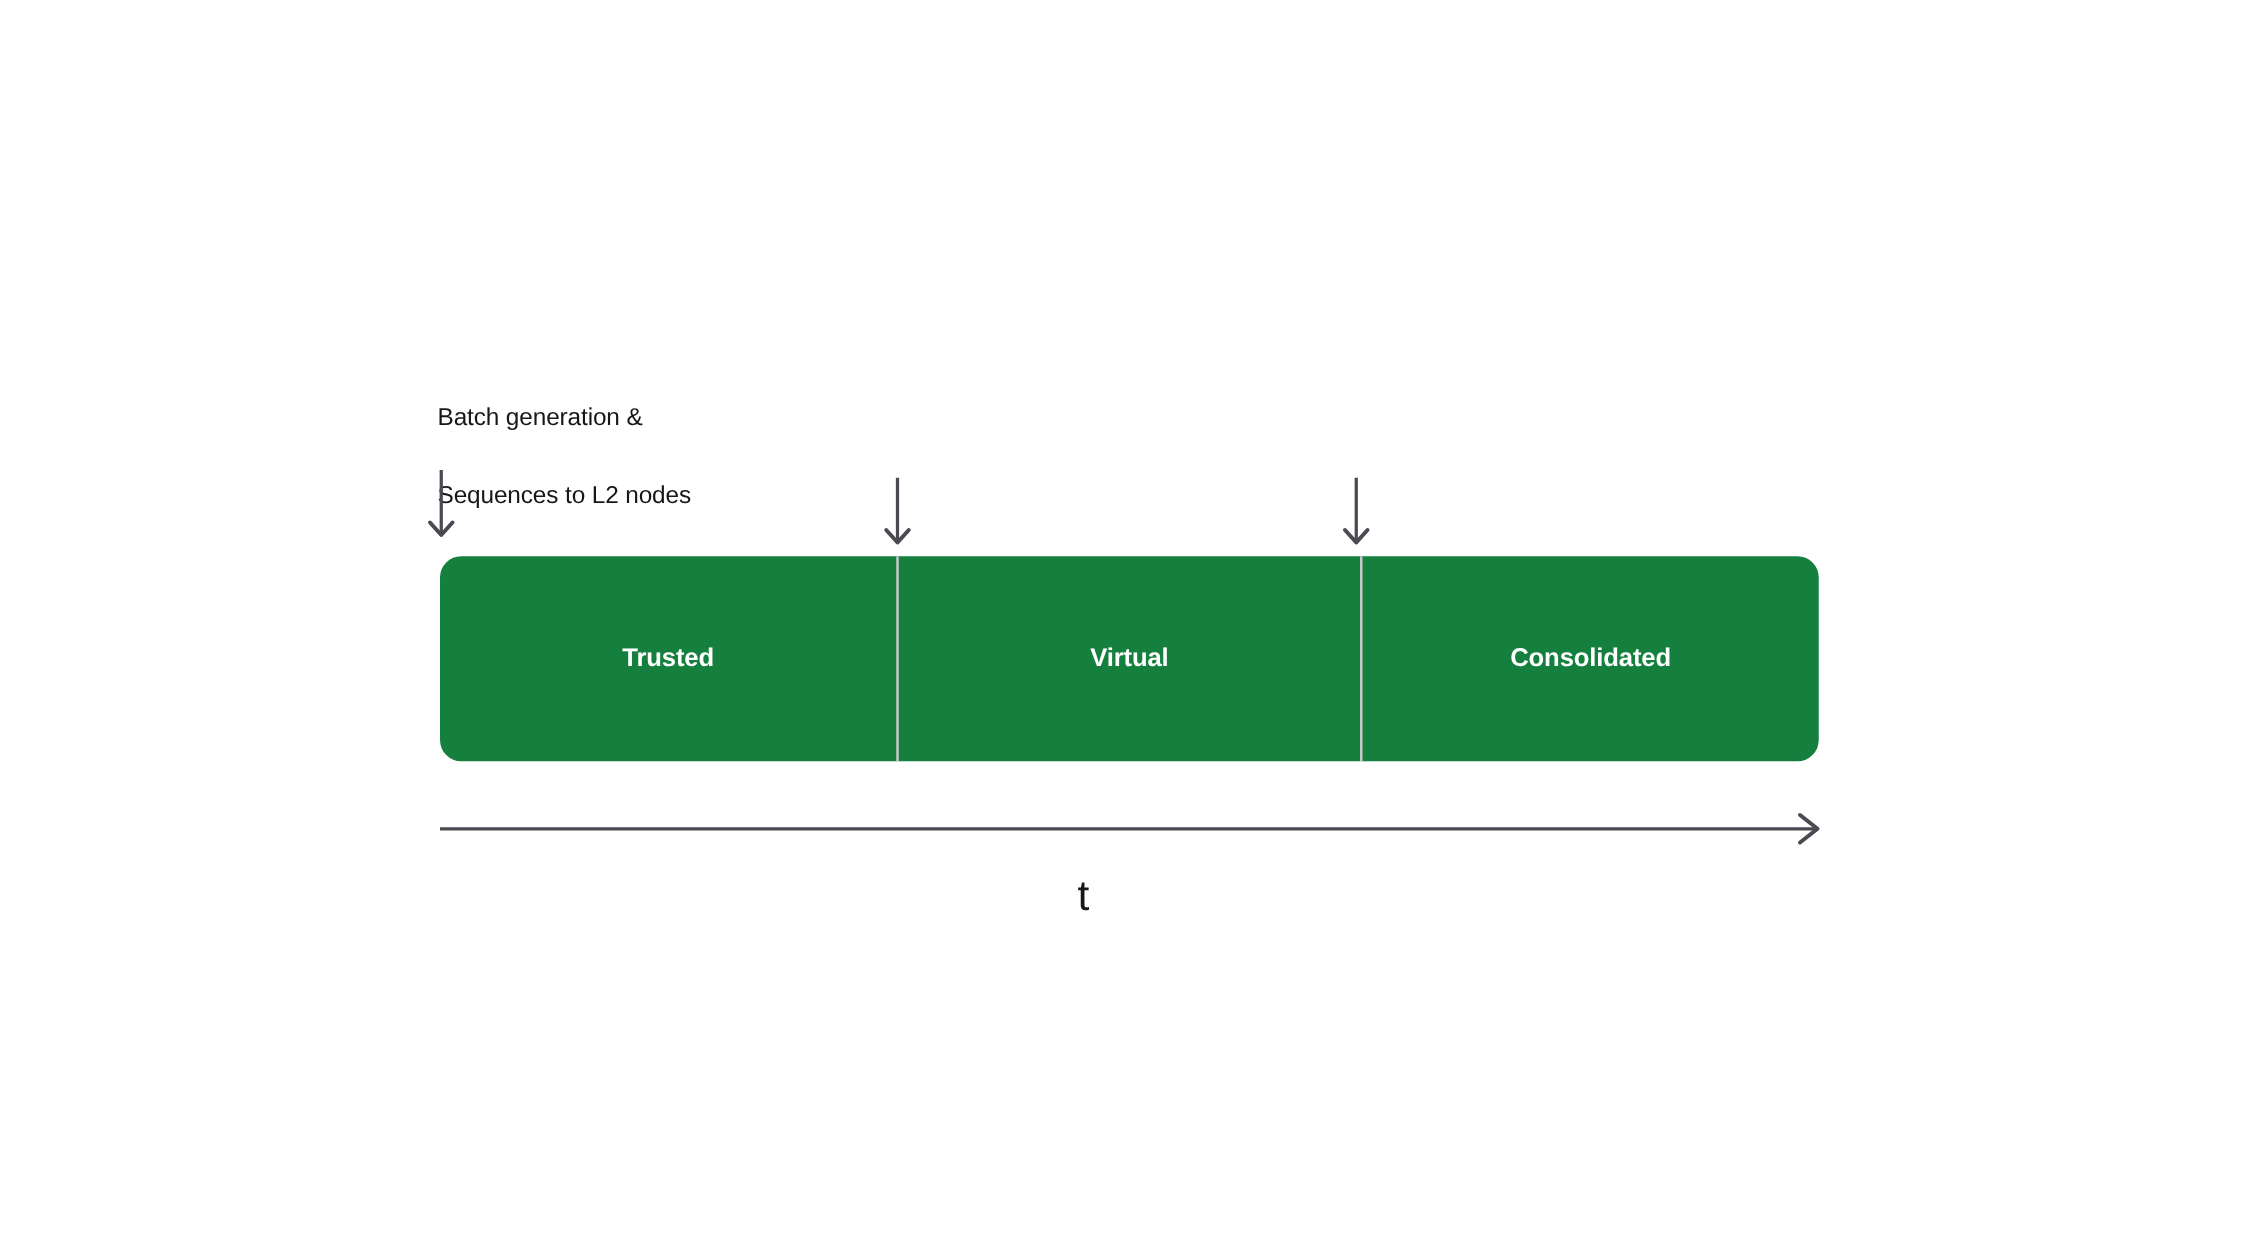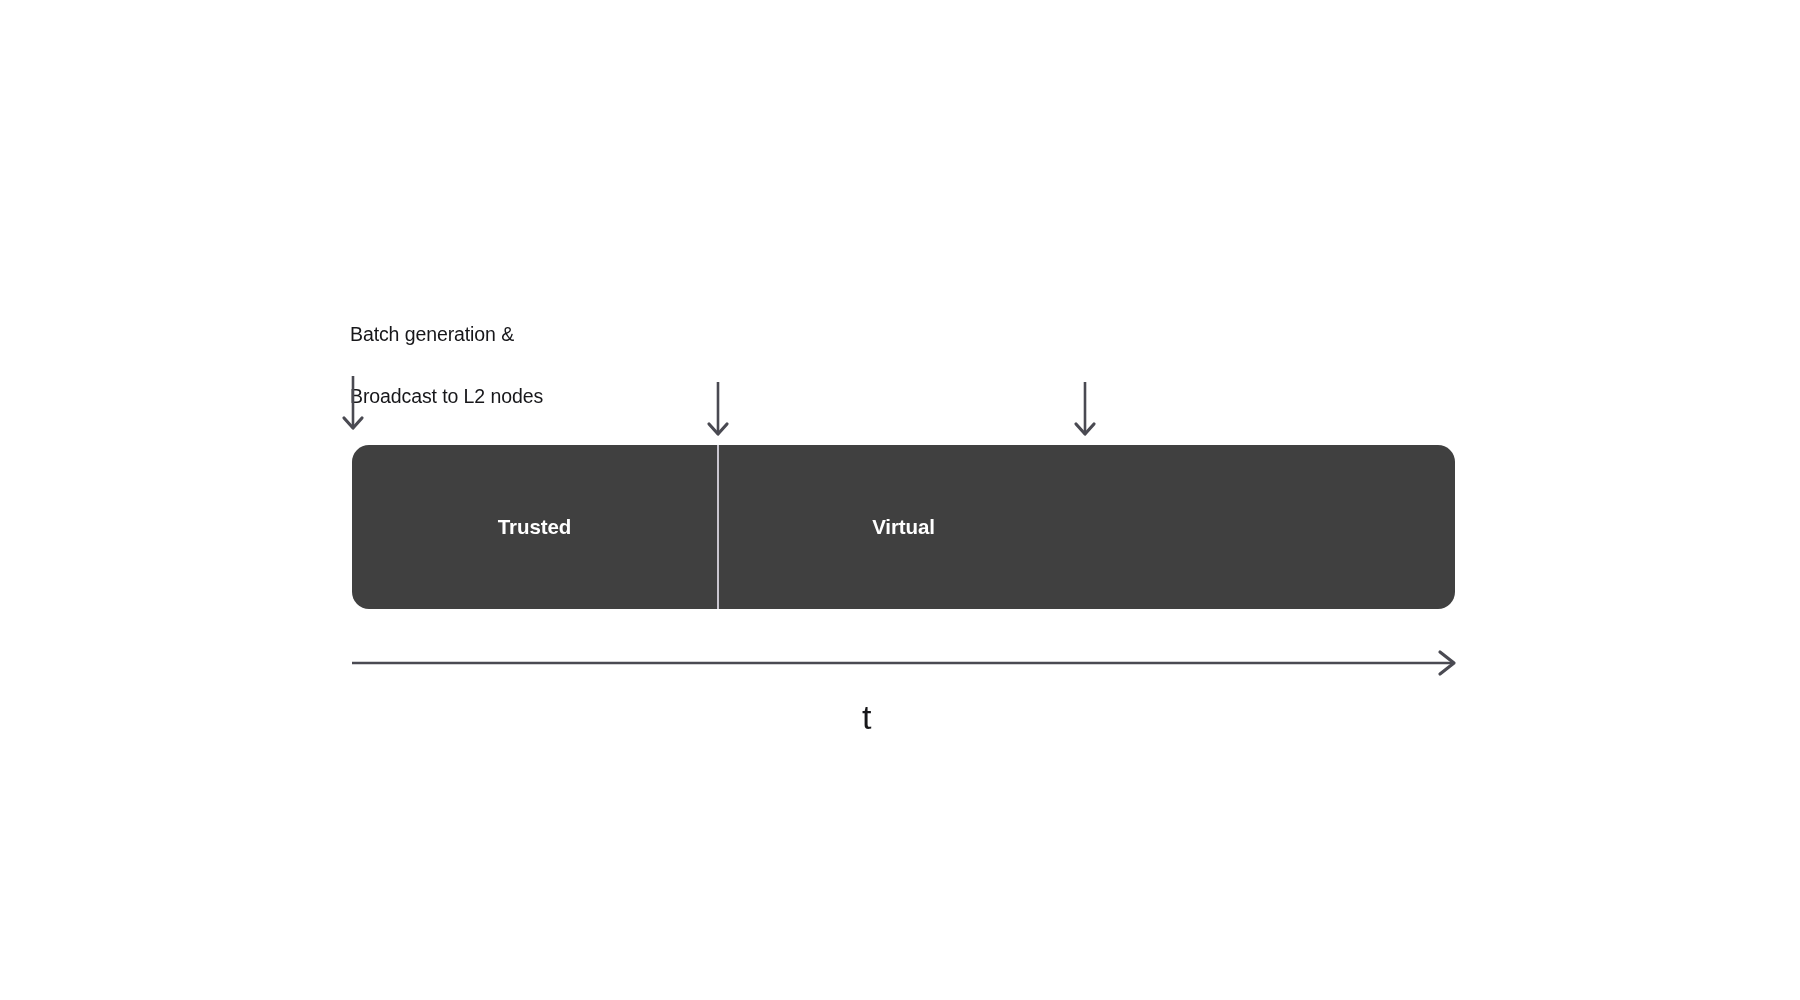--- a/index.html
+++ b/index.html
@@ -50,21 +50,21 @@
   .arrow-2 { left: 705px; top: 382px; }
   .arrow-3 { left: 1072px; top: 382px; }
 
   
   #state-bar {
     position: absolute;
     left: 352px;
     top: 445px;
     width: 1103px;
     height: 164px;
-    background: #404040;
+    background: #15803d;
     border-radius: 17px;
     display: flex;
     flex-direction: row;
     overflow: hidden;
   }
   .state-segment {
     position: relative;
     display: flex;
     align-items: center;
     justify-content: center;
@@ -109,21 +109,21 @@
     line-height: 1;
   }
 </style>
 </head>
 <body>
 
 <div id="canvas">
 
   <div class="callout callout-1">
     <span class="callout-line">Batch generation &amp;</span>
-    <span class="callout-line">Broadcast to L2 nodes</span>
+    <span class="callout-line">Sequences to L2 nodes</span>
   </div>
   <div class="down-arrow arrow-1">
     <svg width="26" height="56" viewBox="0 0 26 56" xmlns="http://www.w3.org/2000/svg">
       <line x1="13" y1="0" x2="13" y2="50" stroke="#4a4a52" stroke-width="2.6"></line>
       <polyline points="4,42 13,52 22,42" fill="none" stroke="#4a4a52" stroke-width="3.2" stroke-linecap="round" stroke-linejoin="round"></polyline>
     </svg>
   </div>
 
   <div class="down-arrow arrow-2">
     <svg width="26" height="56" viewBox="0 0 26 56" xmlns="http://www.w3.org/2000/svg">
@@ -139,20 +139,23 @@
     </svg>
   </div>
 
   <div id="state-bar">
     <div class="state-segment seg-trusted">
       <span class="state-label">Trusted</span>
     </div>
     <div class="state-segment seg-virtual">
       <span class="state-label">Virtual</span>
     </div>
+    <div class="state-segment seg-consolidated">
+      <span class="state-label">Consolidated</span>
+    </div>
   </div>
 
   <div id="time-axis">
     <svg width="1110" height="30" viewBox="0 0 1110 30" xmlns="http://www.w3.org/2000/svg">
       <line x1="0" y1="15" x2="1100" y2="15" stroke="#4a4a52" stroke-width="2.6"></line>
       <polyline points="1088,4 1102,15 1088,26" fill="none" stroke="#4a4a52" stroke-width="3.2" stroke-linecap="round" stroke-linejoin="round"></polyline>
     </svg>
   </div>
 
   <div id="time-axis-label">t</div>

